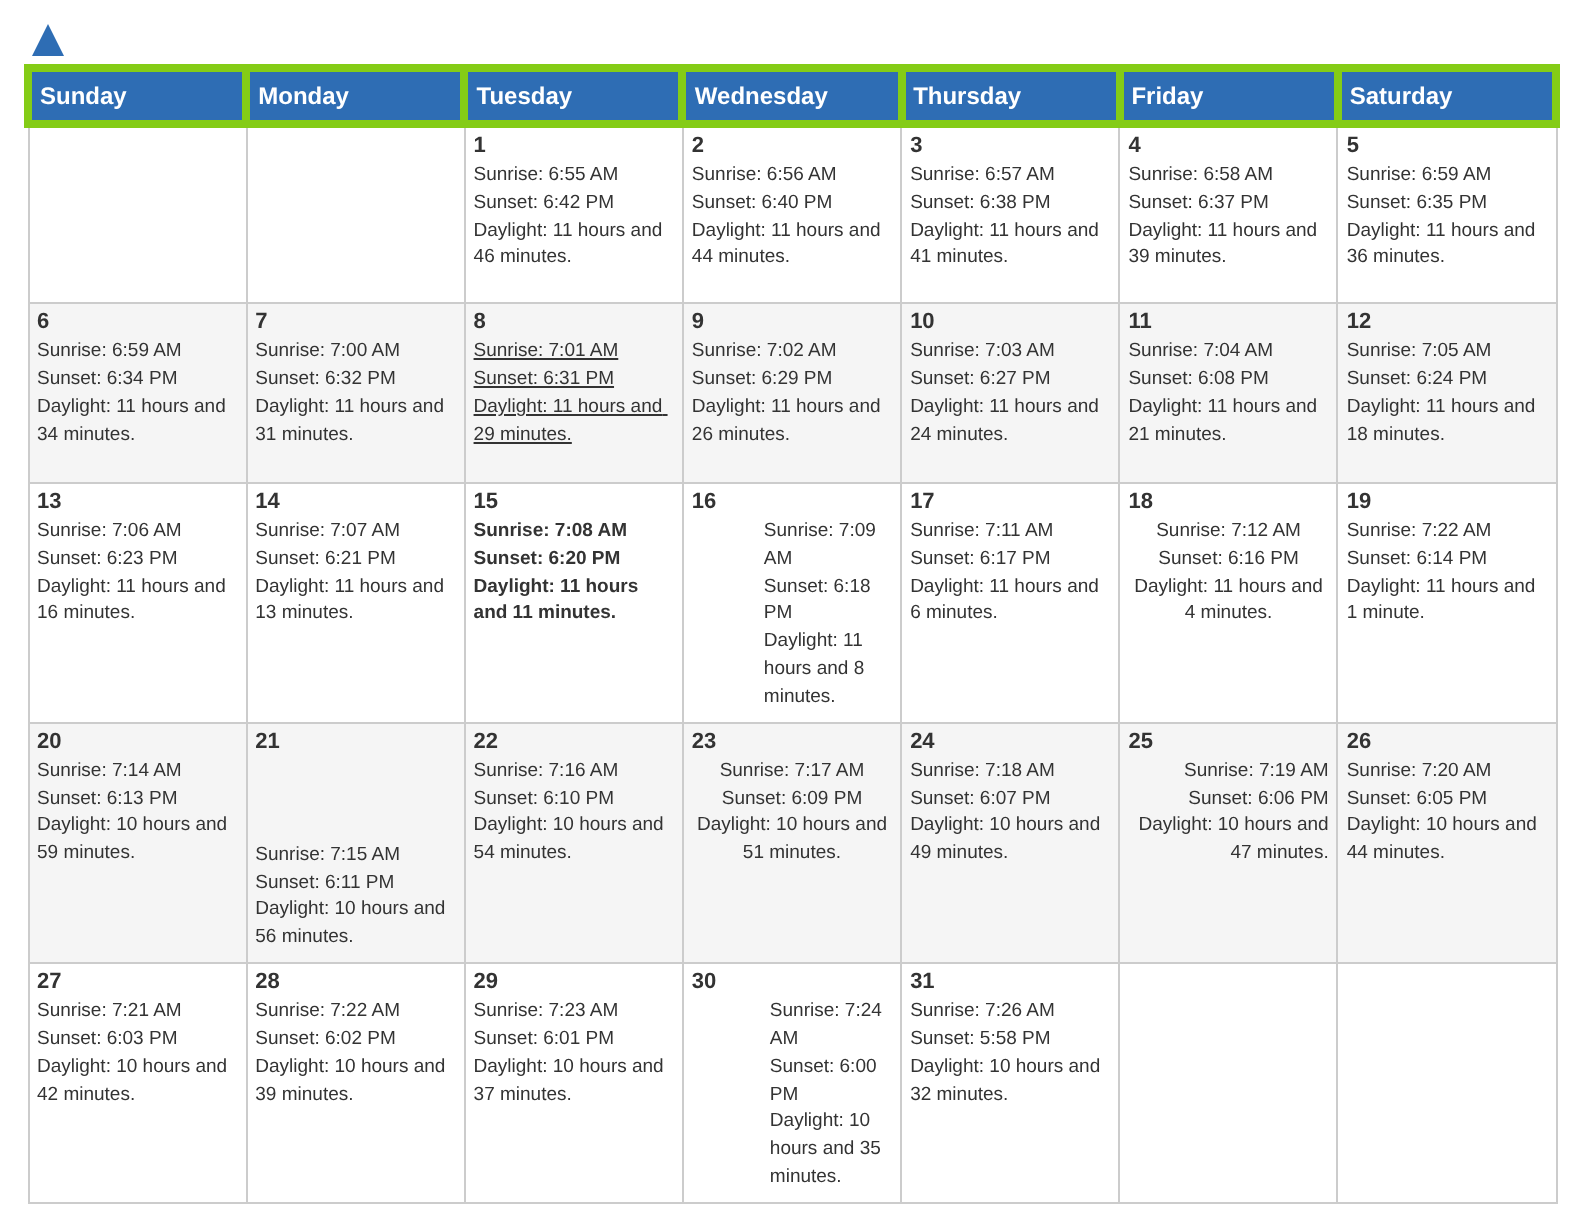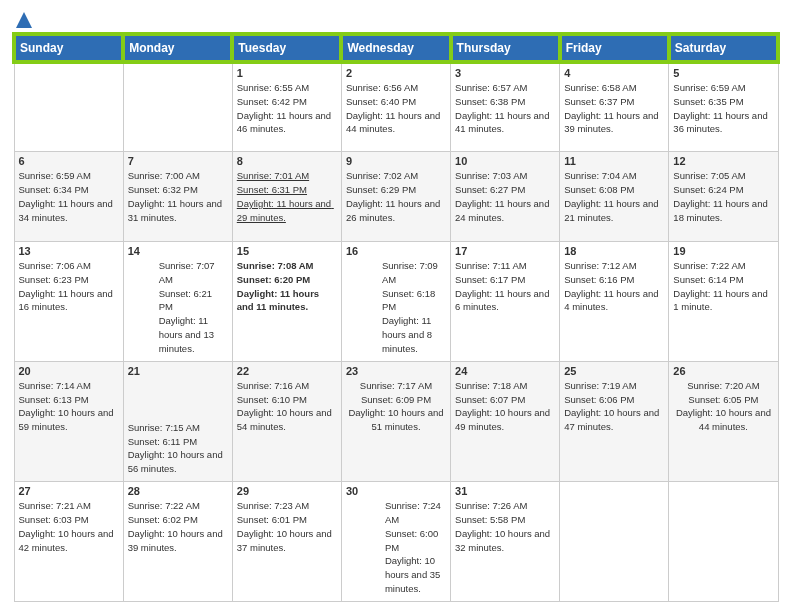--- a/index.html
+++ b/index.html
@@ -208,21 +208,21 @@
         </tr>
         <tr>
           <td>
             <div class="day-num">13</div>
             <div class="day-info" style="white-space: pre-wrap;">Sunrise: 7:06 AM
 Sunset: 6:23 PM
 Daylight: 11 hours and 16 minutes.</div>
           </td>
           <td>
             <div class="day-num">14</div>
-            <div class="day-info" style="white-space: pre-wrap; margin-left: 31px;">Sunrise: 7:07 AM
+            <div class="day-info" style="white-space: pre-wrap;">Sunrise: 7:07 AM
 Sunset: 6:21 PM
 Daylight: 11 hours and 13 minutes.</div>
           </td>
           <td>
             <div class="day-num">15</div>
             <div class="day-info" style="white-space: pre-wrap; font-weight: bold;">Sunrise: 7:08 AM
 Sunset: 6:20 PM
 Daylight: 11 hours and 11 minutes.</div>
           </td>
           <td>
@@ -232,21 +232,21 @@
 Daylight: 11 hours and 8 minutes.</div>
           </td>
           <td>
             <div class="day-num">17</div>
             <div class="day-info" style="white-space: pre-wrap;">Sunrise: 7:11 AM
 Sunset: 6:17 PM
 Daylight: 11 hours and 6 minutes.</div>
           </td>
           <td>
             <div class="day-num">18</div>
-            <div class="day-info" style="white-space: pre-wrap;">Sunrise: 7:12 AM
+            <div class="day-info" style="white-space: pre-wrap; text-align: center;">Sunrise: 7:12 AM
 Sunset: 6:16 PM
 Daylight: 11 hours and 4 minutes.</div>
           </td>
           <td>
             <div class="day-num">19</div>
             <div class="day-info" style="white-space: pre-wrap;">Sunrise: 7:22 AM
 Sunset: 6:14 PM
 Daylight: 11 hours and 1 minute.</div>
           </td>
         </tr>
@@ -276,27 +276,27 @@
 Daylight: 10 hours and 51 minutes.</div>
           </td>
           <td>
             <div class="day-num">24</div>
             <div class="day-info" style="white-space: pre-wrap;">Sunrise: 7:18 AM
 Sunset: 6:07 PM
 Daylight: 10 hours and 49 minutes.</div>
           </td>
           <td>
             <div class="day-num">25</div>
-            <div class="day-info" style="white-space: pre-wrap;">Sunrise: 7:19 AM
+            <div class="day-info" style="white-space: pre-wrap; text-align: right;">Sunrise: 7:19 AM
 Sunset: 6:06 PM
 Daylight: 10 hours and 47 minutes.</div>
           </td>
           <td>
             <div class="day-num">26</div>
-            <div class="day-info" style="white-space: pre-wrap; text-align: center;">Sunrise: 7:20 AM
+            <div class="day-info" style="white-space: pre-wrap;">Sunrise: 7:20 AM
 Sunset: 6:05 PM
 Daylight: 10 hours and 44 minutes.</div>
           </td>
         </tr>
         <tr>
           <td>
             <div class="day-num">27</div>
             <div class="day-info" style="white-space: pre-wrap;">Sunrise: 7:21 AM
 Sunset: 6:03 PM
 Daylight: 10 hours and 42 minutes.</div>

